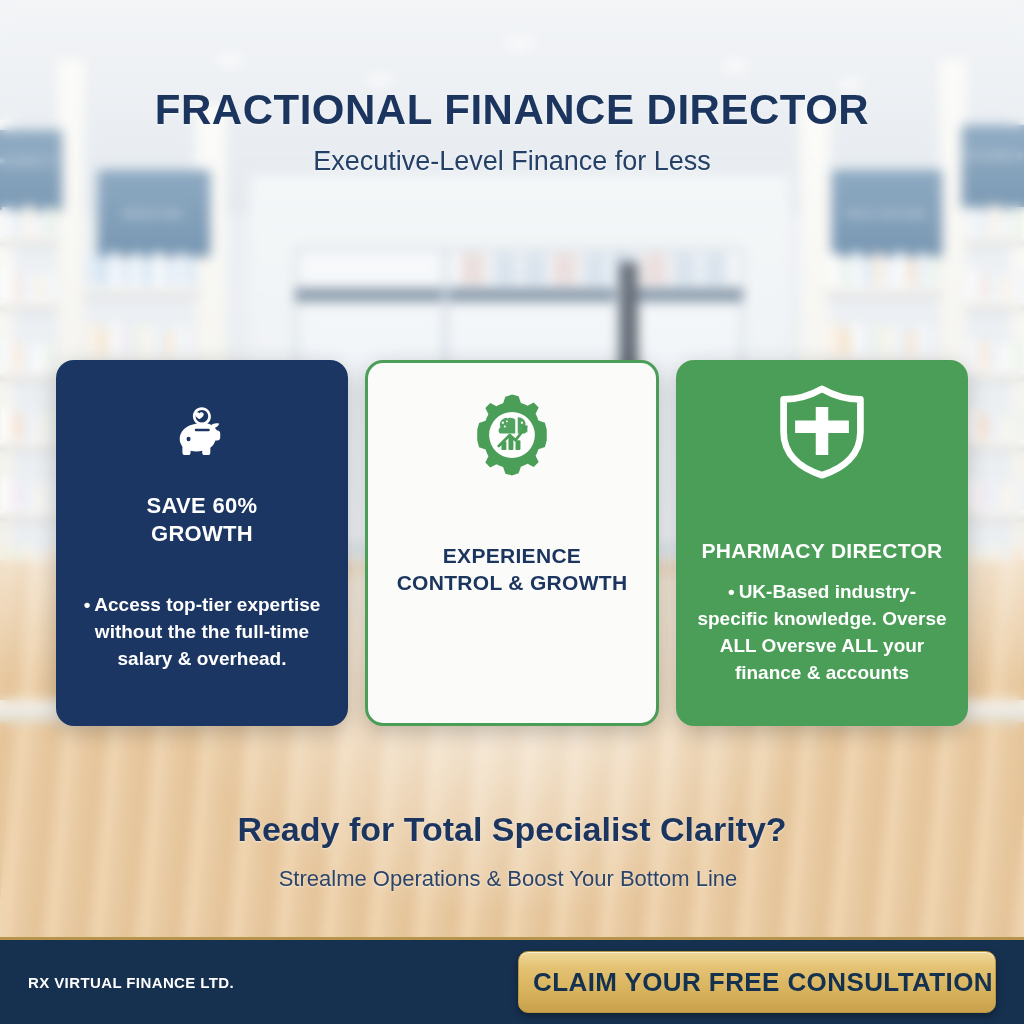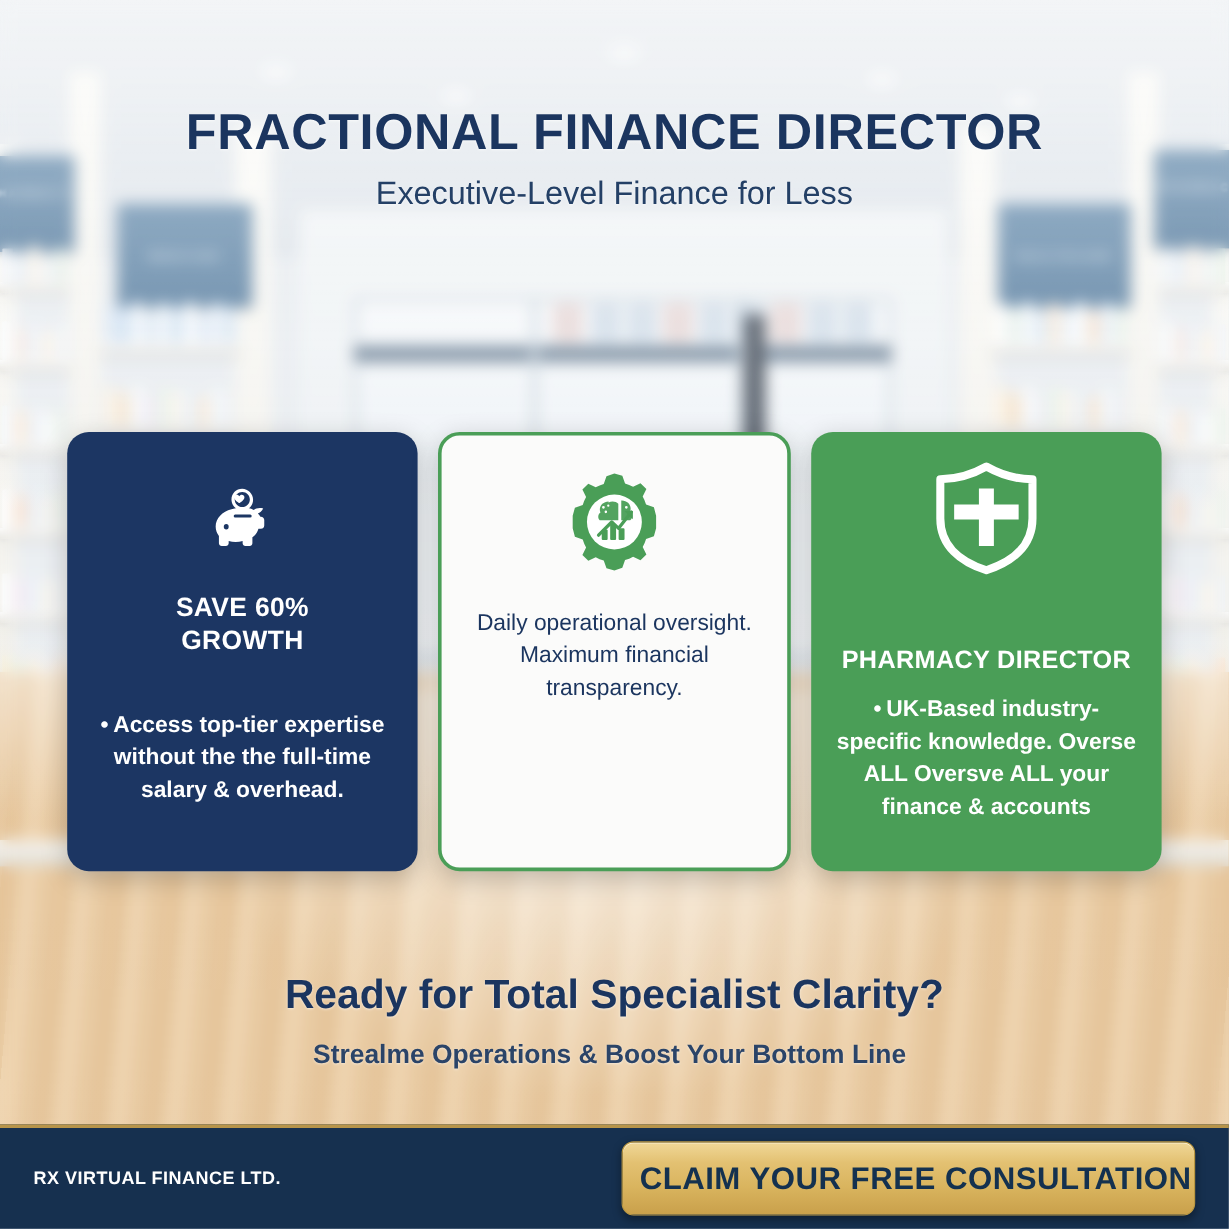--- a/index.html
+++ b/index.html
@@ -157,21 +157,21 @@
   .bullet-dot{ margin-right:4px; }
 
   
   .cta-head{
     position:absolute; left:0; top:810px; width:1024px; text-align:center;
     font-size:34px; font-weight:700; color:#1b355f;
     text-shadow:0 1px 2px rgba(255,255,255,.55);
   }
   .cta-sub{
     position:absolute; left:0; top:866px; width:1016px; text-align:center;
-    font-size:22px; font-weight:700; color:#2b4straight;
+    font-size:22px; font-weight:400; color:#2b4straight;
     color:#2b4468;
     text-shadow:0 1px 2px rgba(255,255,255,.5);
   }
 
   
   .footer{
     position:absolute; left:0; top:937px; width:1024px; height:87px;
     background:#16304f;
     border-top:3px solid #b7944a;
     display:flex; align-items:center; justify-content:space-between;
@@ -579,21 +579,24 @@
             <path d="M56.5 31.9v16.4h8.4c1.2-1 2-2.5 2-4.1 0-1.6-.8-3-2.1-3.9.4-.9.6-1.9.6-2.9 0-4.3-3.7-7.7-8.3-7.7-.2 0-.4 0-.6 0z" opacity=".95"></path>
             <path d="M39.6 34.8a1.3 1.3 0 1 0 0 2.6 1.3 1.3 0 0 0 0-2.6zm4.6-1.4a1.1 1.1 0 1 0 0 2.2 1.1 1.1 0 0 0 0-2.2zm-2.3 5.8a1.2 1.2 0 1 0 0 2.4 1.2 1.2 0 0 0 0-2.4zm19.4-4.4a1.3 1.3 0 1 0 0 2.6 1.3 1.3 0 0 0 0-2.6z" fill="#ffffff"></path>
             <rect x="38" y="57" width="5.6" height="10" rx="1"></rect>
             <rect x="46" y="52" width="5.6" height="15" rx="1"></rect>
             <rect x="54" y="56" width="5.6" height="11" rx="1"></rect>
             <path d="M35 62.5 L47.5 50 L54 56 L66 40.5" stroke="#4a9e57" stroke-width="3.1" fill="none" stroke-linecap="round" stroke-linejoin="round"></path>
             <path d="M59.5 39.5 h8 v8 z"></path>
           </g>
         </svg>
       </div>
-      <div class="card-body">Daily operational oversight. Maximum financial transparency.</div>
+      <div class="card-title">
+        <span>EXPERIENCE</span><br>
+        <span>CONTROL &amp; GROWTH</span>
+      </div>
     </div>
 
     <div class="card card-green">
       <div class="card-icon">
         <svg width="96" height="96" viewBox="0 0 100 100" aria-hidden="true">
           <path d="M50 5 C36 13 22 16 10 16 v34 c0 24 18 38 40 45 22-7 40-21 40-45 V16 C78 16 64 13 50 5 z" fill="none" stroke="#ffffff" stroke-width="7" stroke-linejoin="round"></path>
           <path d="M43.5 25 v14 H22 v13 h21.5 v23 h13 V52 H78 V39 H56.5 V25 z" fill="#ffffff" transform="translate(0,-1) scale(1)"></path>
         </svg>
       </div>
       <div class="card-title">PHARMACY DIRECTOR</div>

